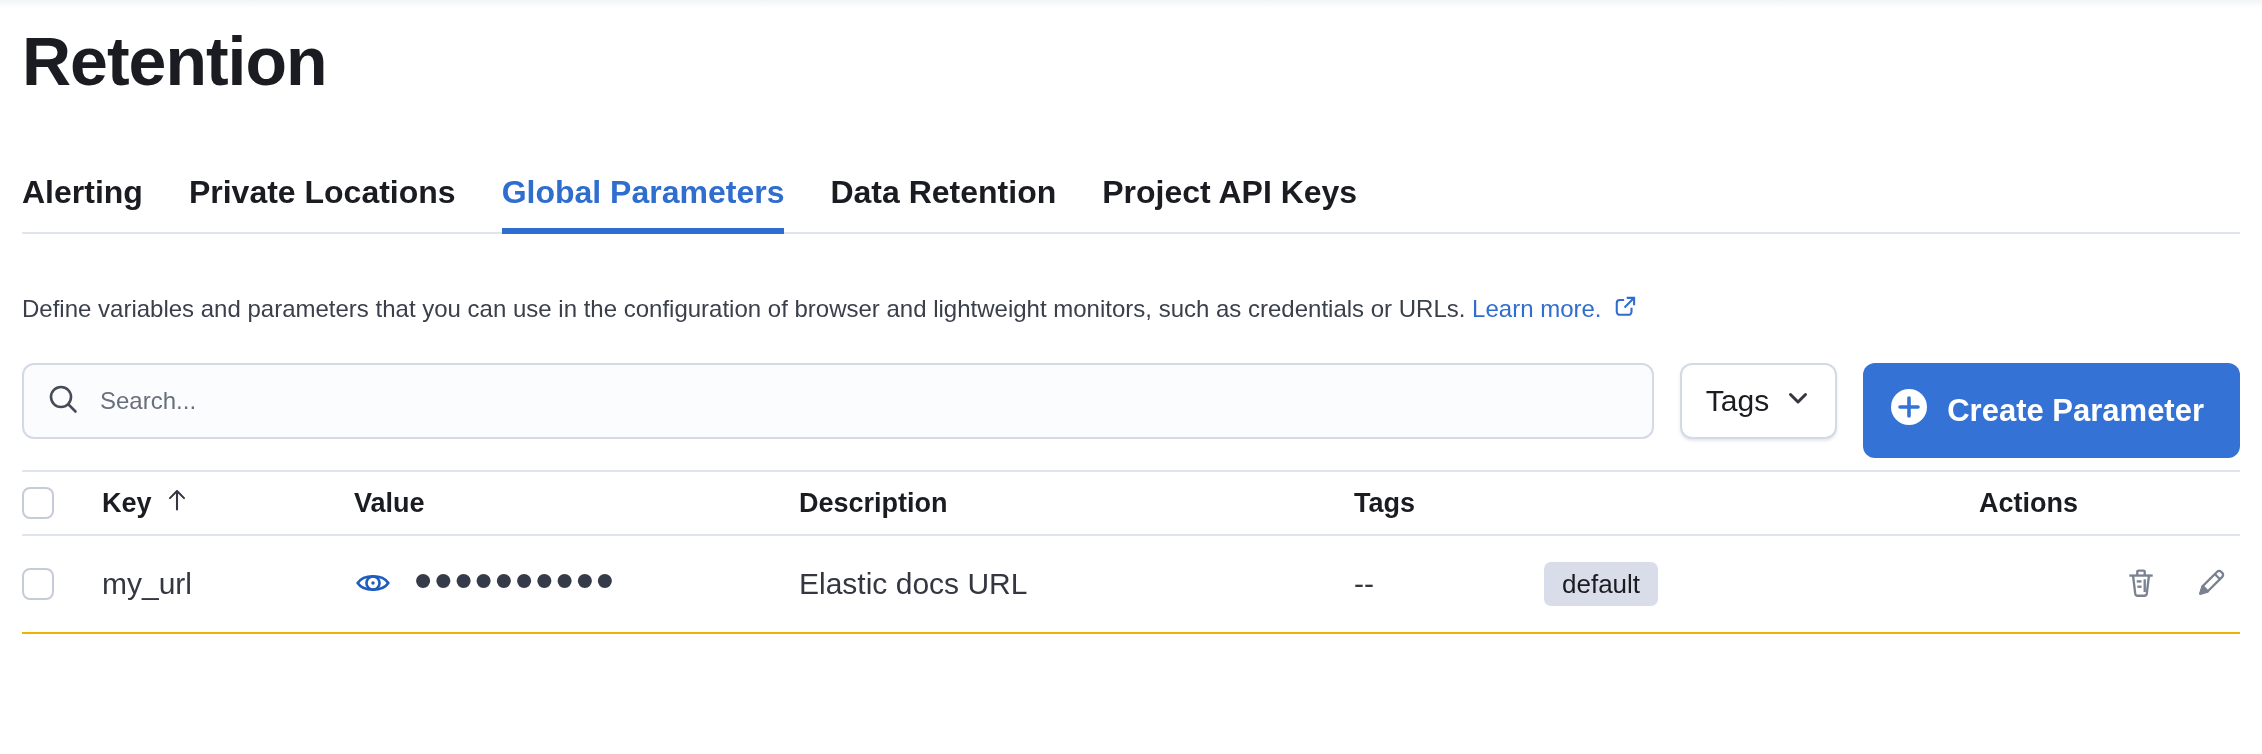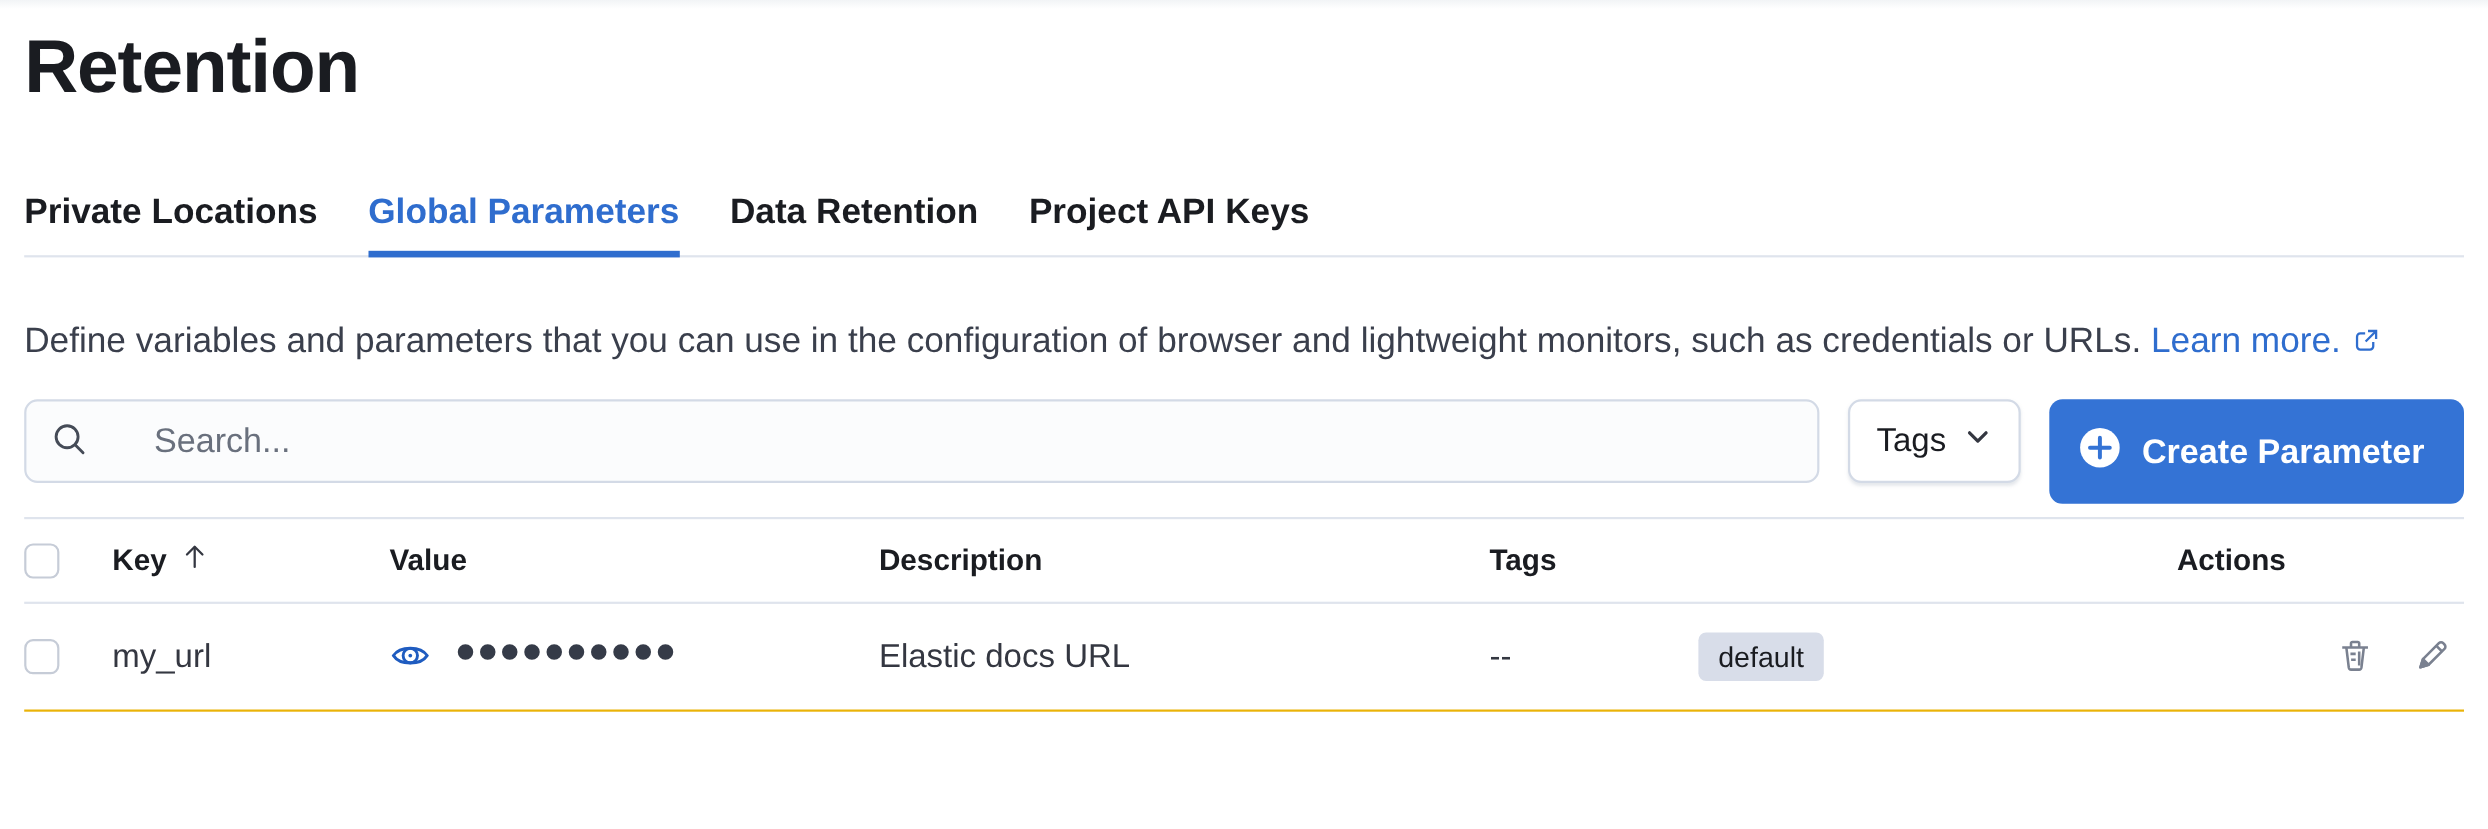--- a/index.html
+++ b/index.html
@@ -18,43 +18,43 @@
   .top-fade{height:8px;width:100%;background:linear-gradient(#f2f4f6,#ffffff);}
   .container{padding:0 22px;}
 
   .page-title{margin-top:14px;font-size:68px;line-height:78px;font-weight:700;color:var(--title-color);letter-spacing:-1px;}
 
   .tabs{display:flex;gap:46px;margin-top:72px;border-bottom:2px solid var(--divider);padding:0;}
   .tab{font-size:32px;line-height:40px;font-weight:700;color:var(--title-color);
     padding-bottom:16px;border-bottom:6px solid transparent;margin-bottom:-2px;cursor:pointer;}
   .tab.active{color:var(--accent);border-bottom-color:var(--accent);}
 
-  .description{margin-top:50px;font-size:32px;line-height:50px;color:#3a3f4c;max-width:2218px;}
+  .description{margin-top:50px;font-size:24px;line-height:50px;color:#3a3f4c;max-width:2218px;}
   .description .link{color:var(--accent);text-decoration:none;cursor:pointer;}
   .ext-icon{display:inline-block;vertical-align:-3px;margin-left:10px;}
 
   .controls{margin-top:26px;display:flex;align-items:stretch;gap:26px;}
   .search-box{flex:1;height:76px;border:2px solid var(--border-light);border-radius:12px;
     background:#fbfcfd;display:flex;align-items:center;padding:0 22px;gap:20px;}
-  .search-box input{border:none;outline:none;background:transparent;font-size:31px;flex:1;
-    font-family:"Liberation Sans","DejaVu Sans",sans-serif;color:var(--text-dark);margin-left:40px;}
+  .search-box input{border:none;outline:none;background:transparent;font-size:24px;flex:1;
+    font-family:"Liberation Sans","DejaVu Sans",sans-serif;color:var(--text-dark);}
   .search-box input::placeholder{color:#69707d;}
   .tags-btn{height:76px;min-width:136px;border:2px solid var(--border-light);border-radius:12px;background:#fff;
     box-shadow:0 2px 3px rgba(152,162,179,.25);display:flex;align-items:center;justify-content:center;gap:16px;
     font-size:30px;font-weight:500;color:var(--title-color);cursor:pointer;padding:0 24px;}
   .create-btn{height:95px;border:none;border-radius:12px;background:var(--button-bg);color:#fff;
     display:flex;align-items:center;gap:18px;font-size:31px;font-weight:600;padding:0 36px 0 26px;cursor:pointer;
     font-family:"Liberation Sans","DejaVu Sans",sans-serif;}
 
   .summary{margin-top:52px;font-size:27px;line-height:32px;color:var(--title-color);}
   .summary b{font-weight:700;}
 
   .table{margin-top:12px;border-top:2px solid var(--divider);}
   .tr{display:grid;grid-template-columns:80px 252px 445px 555px 190px 1fr 150px;align-items:center;}
-  .thead{height:77px;border-bottom:2px solid var(--divider);font-size:27px;font-weight:700;color:var(--title-color);}
+  .thead{height:64px;border-bottom:2px solid var(--divider);font-size:27px;font-weight:700;color:var(--title-color);}
   .trow{height:98px;border-bottom:2px solid #eab308;font-size:30px;color:var(--text-dark);}
   .cell{display:flex;align-items:center;}
   .cell.right{justify-content:flex-end;padding-right:12px;}
   .checkbox{width:32px;height:32px;border:2px solid #c6ccd7;border-radius:8px;background:#fff;cursor:pointer;}
   .sort-header{display:flex;align-items:center;gap:10px;cursor:pointer;}
   .value-cell{gap:22px;}
   .dots{font-size:52px;letter-spacing:2px;line-height:1;color:#353b48;transform:translateY(-4px);}
   .badge{background:var(--badge-bg);color:var(--title-color);font-size:26px;font-weight:500;
     padding:6px 18px;border-radius:7px;line-height:32px;}
   .actions-cell{gap:36px;}
@@ -63,20 +63,21 @@
 </head>
 <body>
 
 <div class="top-fade"></div>
 
 <div class="container">
 
   <h1 class="page-title">Retention</h1>
 
   <div class="tabs">
+    <div class="tab">Alerting</div>
     <div class="tab">Private Locations</div>
     <div class="tab active">Global Parameters</div>
     <div class="tab">Data Retention</div>
     <div class="tab">Project API Keys</div>
   </div>
 
   <p class="description"><span>Define variables and parameters that you can use in the configuration of browser and lightweight monitors, such as credentials or URLs.</span>
     <a class="link"><span>Learn more.</span><span class="ext-icon"><svg width="26" height="26" viewBox="0 0 30 30" fill="none" stroke="var(--accent)" stroke-width="2.4">
             <path d="M14 7 H9 a3.5 3.5 0 0 0 -3.5 3.5 v10 a3.5 3.5 0 0 0 3.5 3.5 h10 a3.5 3.5 0 0 0 3.5 -3.5 V16"></path>
             <path d="M17 4.5 h8.5 v8.5"></path>

